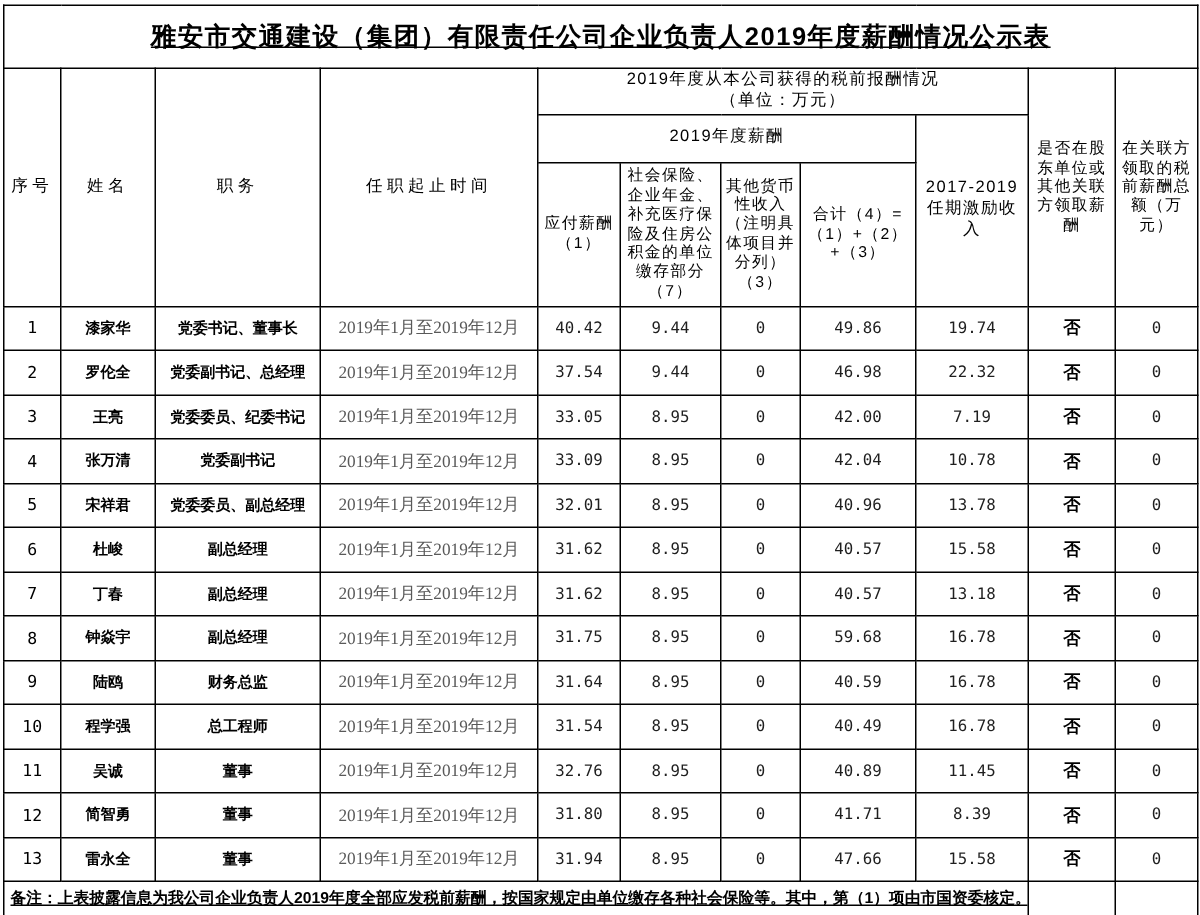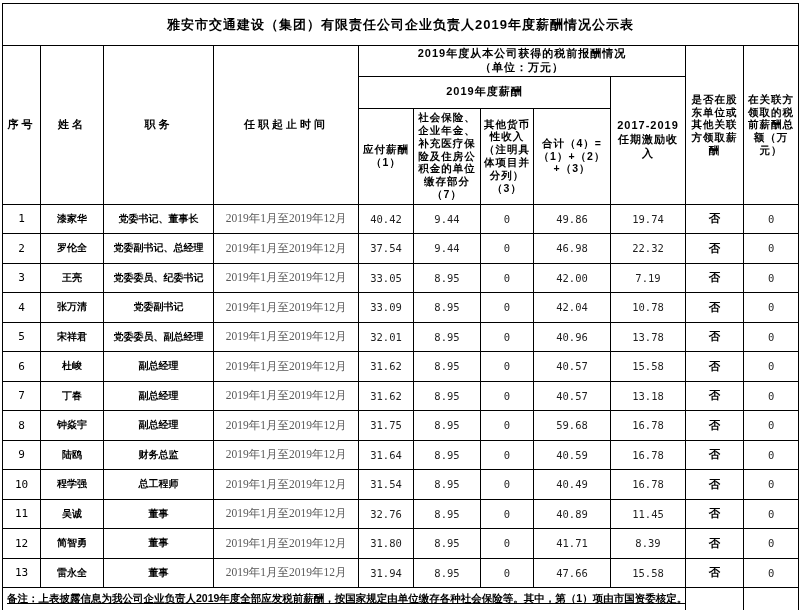--- a/index.html
+++ b/index.html
@@ -22,26 +22,27 @@
   td {
     border: 1px solid #000000;
     text-align: center;
     vertical-align: middle;
     padding: 1px 2px;
     overflow: hidden;
     word-break: break-all;
   }
   tr.title-row td {
     height: 39px;
-    font-size: 13px;
+    font-size: 17px;
     font-weight: bold;
     letter-spacing: 1px;
+    text-decoration: underline;
   }
   .th {
-    font-weight: bold;
+    font-weight: normal;
     font-size: 11px;
     line-height: 1.25;
   }
   .sp { letter-spacing: 3px; }
   .sp1 { letter-spacing: 1px; }
   tr.hrow-a td { height: 27px; }
   tr.hrow-b td { height: 29px; }
   tr.hrow-c td { height: 93px; }
   .th-small { font-size: 10.5px; letter-spacing: 1px; line-height: 1.22; }
   tbody.data tr { height: 29.5px; }

